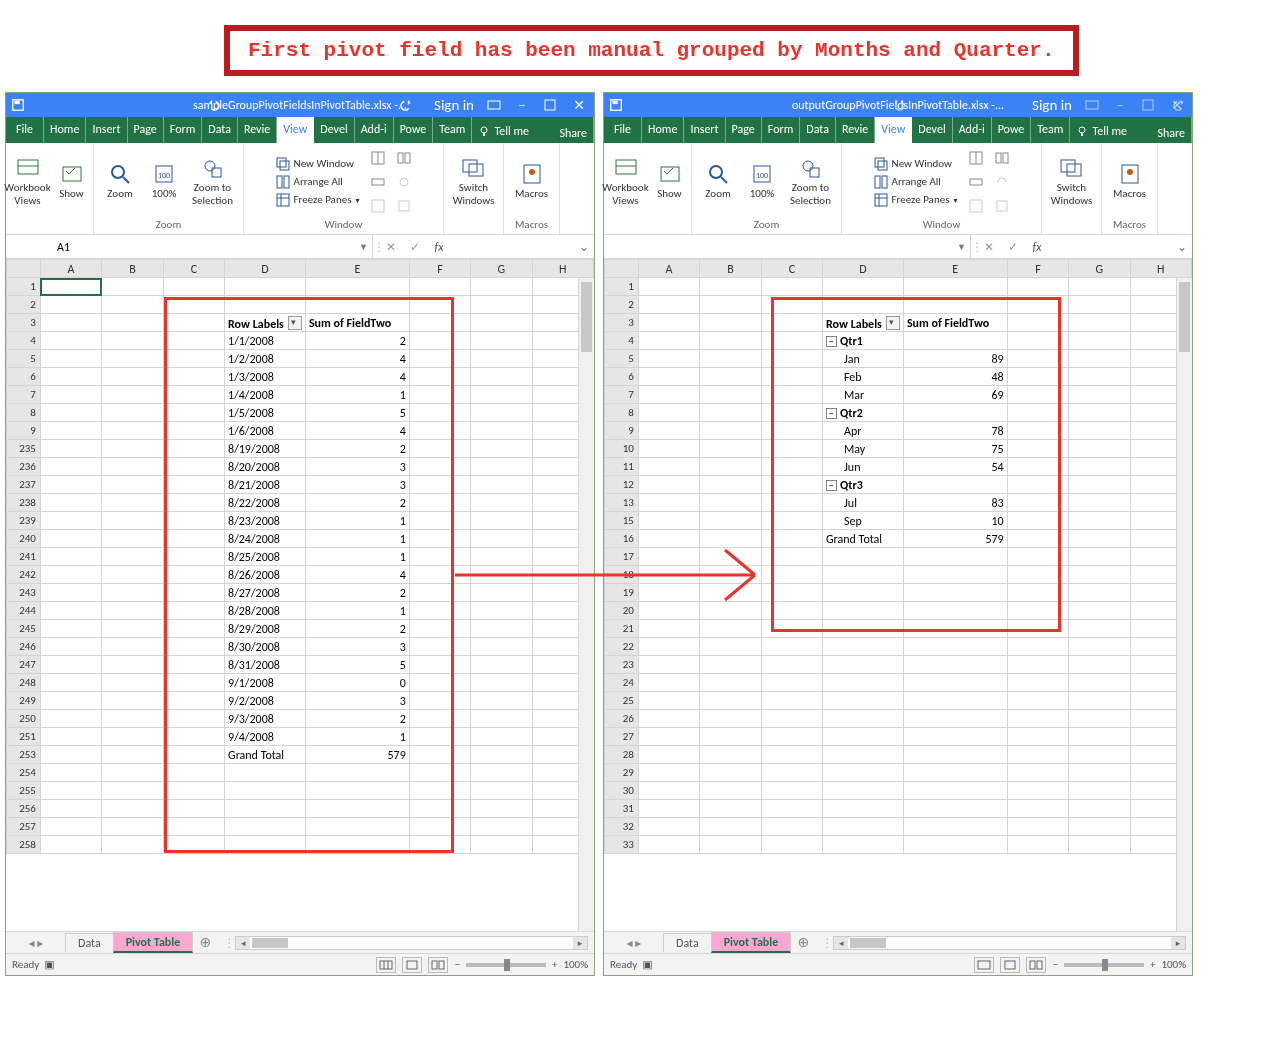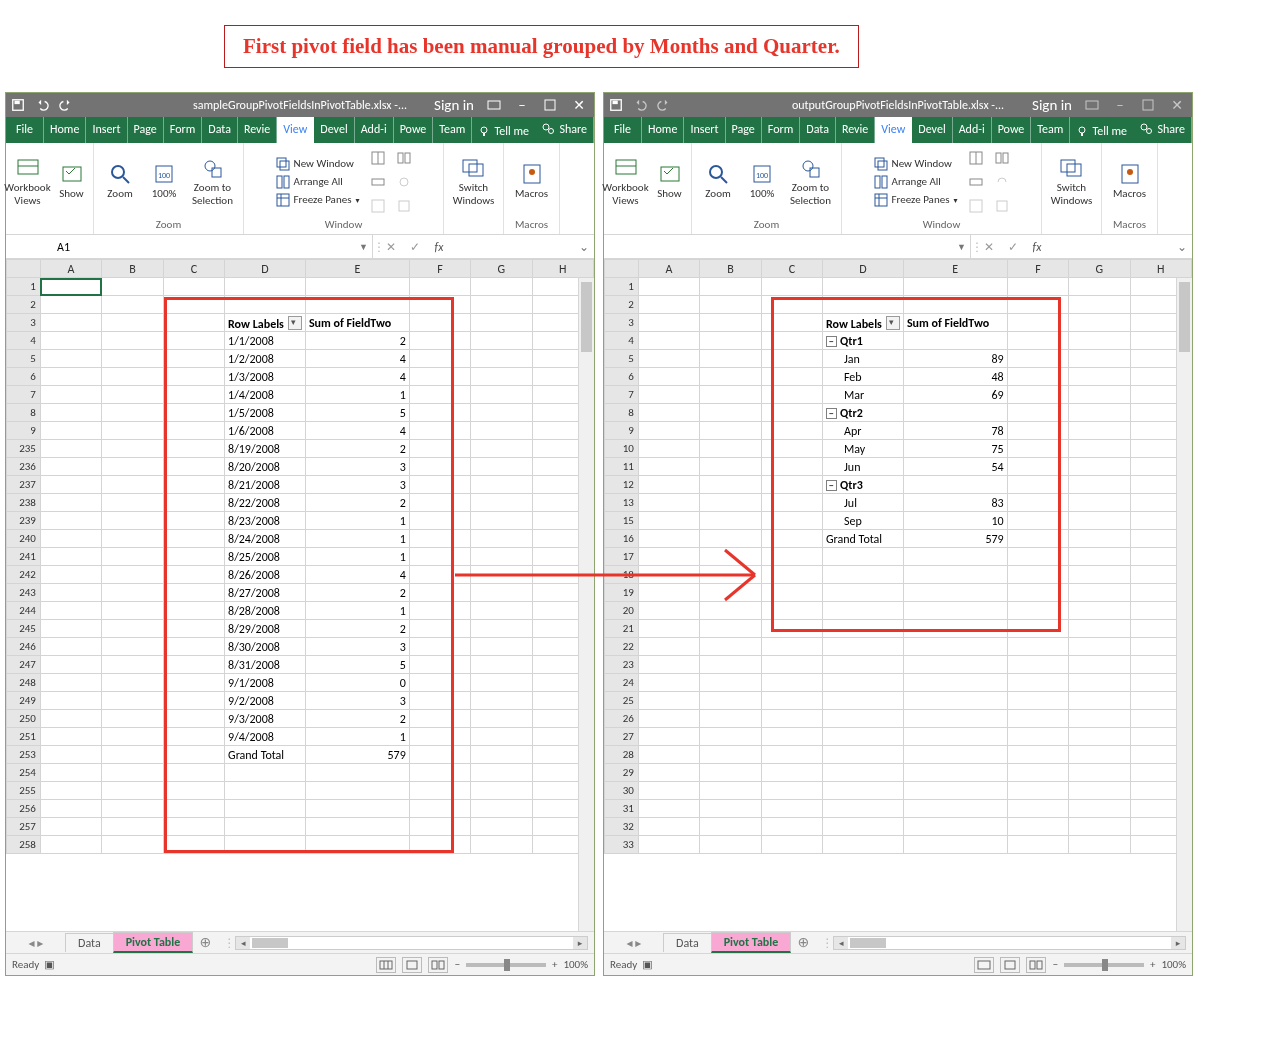--- a/index.html
+++ b/index.html
@@ -9,23 +9,23 @@
     font-size: 12px;
     background: #fff;
     width: 1281px;
     height: 1040px;
     position: relative;
   }
   .caption-box {
     position: absolute;
     left: 224px;
     top: 25px;
-    border: 1px solid #b91c1c;
+    border: 6px solid #b91c1c;
     padding: 8px 18px;
-    font-family: Liberation Serif, serif;
+    font-family: Liberation Mono, monospace;
     font-size: 21px;
     font-weight: bold;
     color: #e7352c;
   }
   .windows {
     position: absolute;
     top: 92px;
     left: 5px;
     display: flex;
     gap: 8px;
@@ -34,26 +34,27 @@
     width: 590px;
     height: 884px;
     display: flex;
     flex-direction: column;
     border: 1px solid #8fa56f;
     background: #fff;
   }
   
   .titlebar {
     height: 24px;
-    background: #737373;
+    background: #3b82f6;
     color: #fff;
     display: flex;
     align-items: center;
     font-size: 12px;
     position: relative;
+    justify-content: space-between;
   }
   .titlebar .qatool { width:20px; height:20px; margin:0 2px; display:inline-flex; align-items:center; justify-content:center; }
   .titlebar .qatool svg { width:14px; height:14px; }
   .titlebar .divider { width:4px; }
   .titlebar .fname {
     position: absolute;
     left: 0; right: 0;
     text-align: center;
     pointer-events: none;
     font-size: 12px;
@@ -81,21 +82,21 @@
   .tab {
     color:#fff;
     font-size: 12px;
     padding: 5px 6px 4px 6px;
     border-right: 1px solid rgba(255,255,255,.4);
     white-space: nowrap;
   }
   .tab.file { padding:5px 10px; }
   .tab.active { background:#fff; color:#3b82f6; }
   .tab.tellme { border:none; display:flex; align-items:center; gap:4px; }
-  .tab.share { display:flex; align-items:flex-start; gap:4px; }
+  .tab.share { display:flex; align-items:center; gap:4px;flex-direction:column; }
   .bulb { width:12px; height:12px; }
   
   .ribbon {
     height: 92px;
     border-bottom: 1px solid #d6d6d6;
     display:flex;
     font-size:11px;
     color:#333;
   }
   .rgroup {

